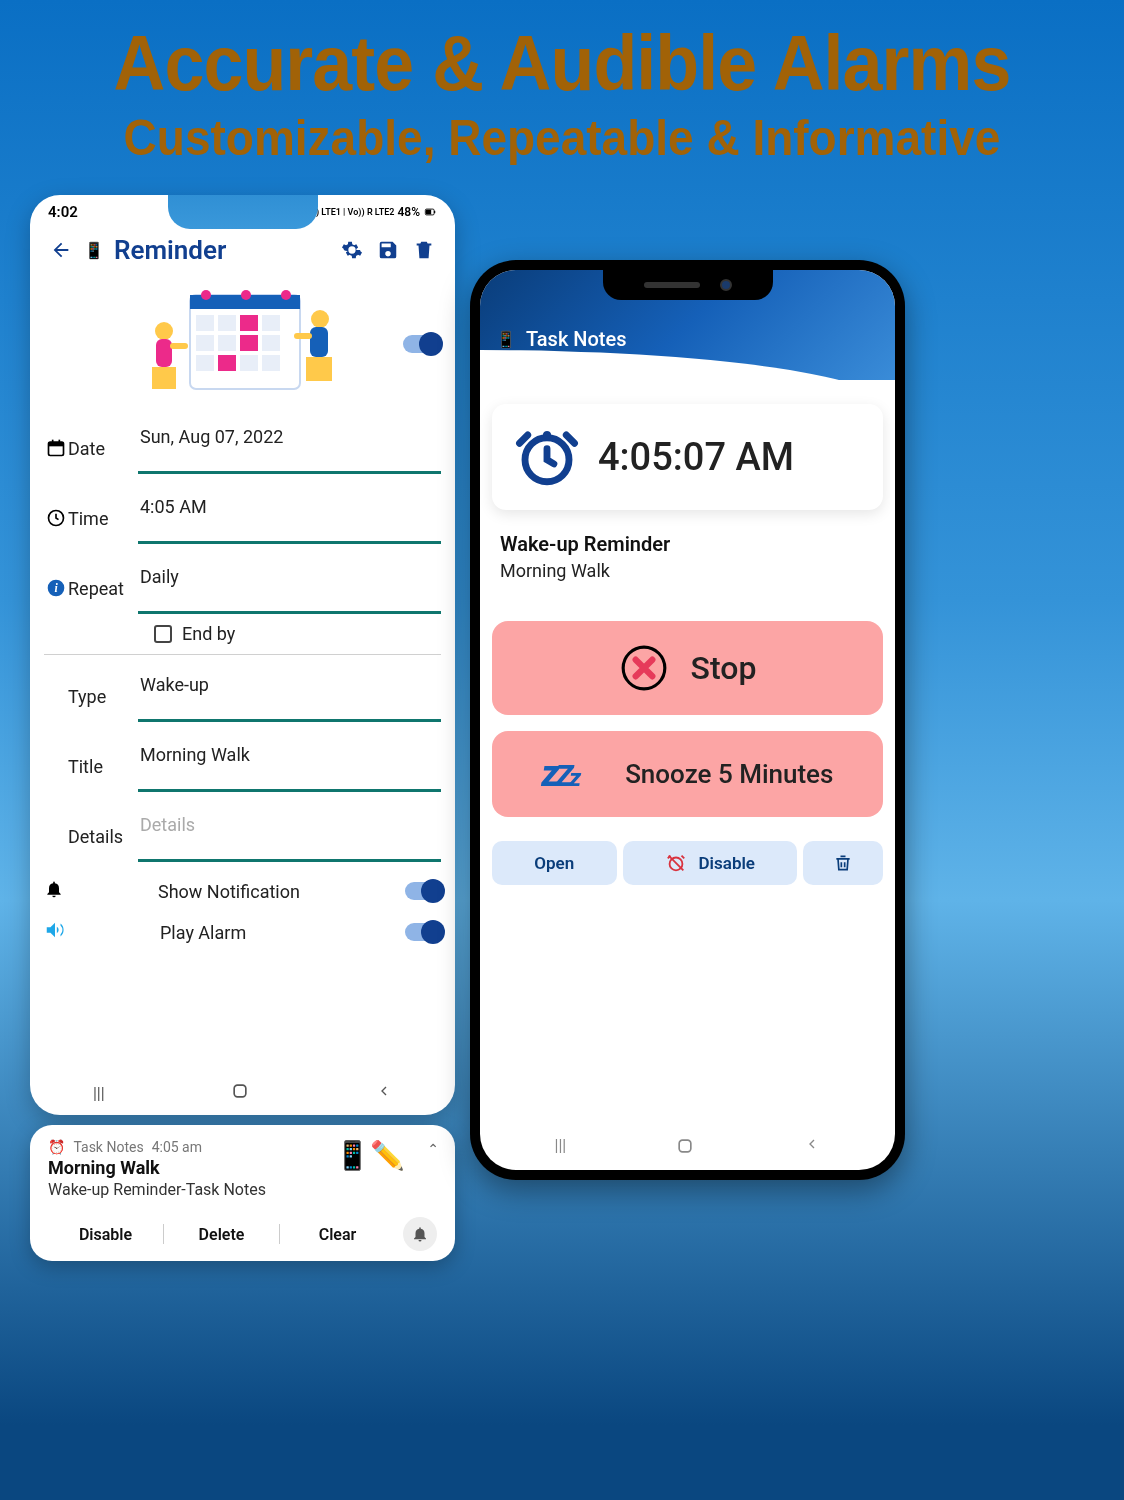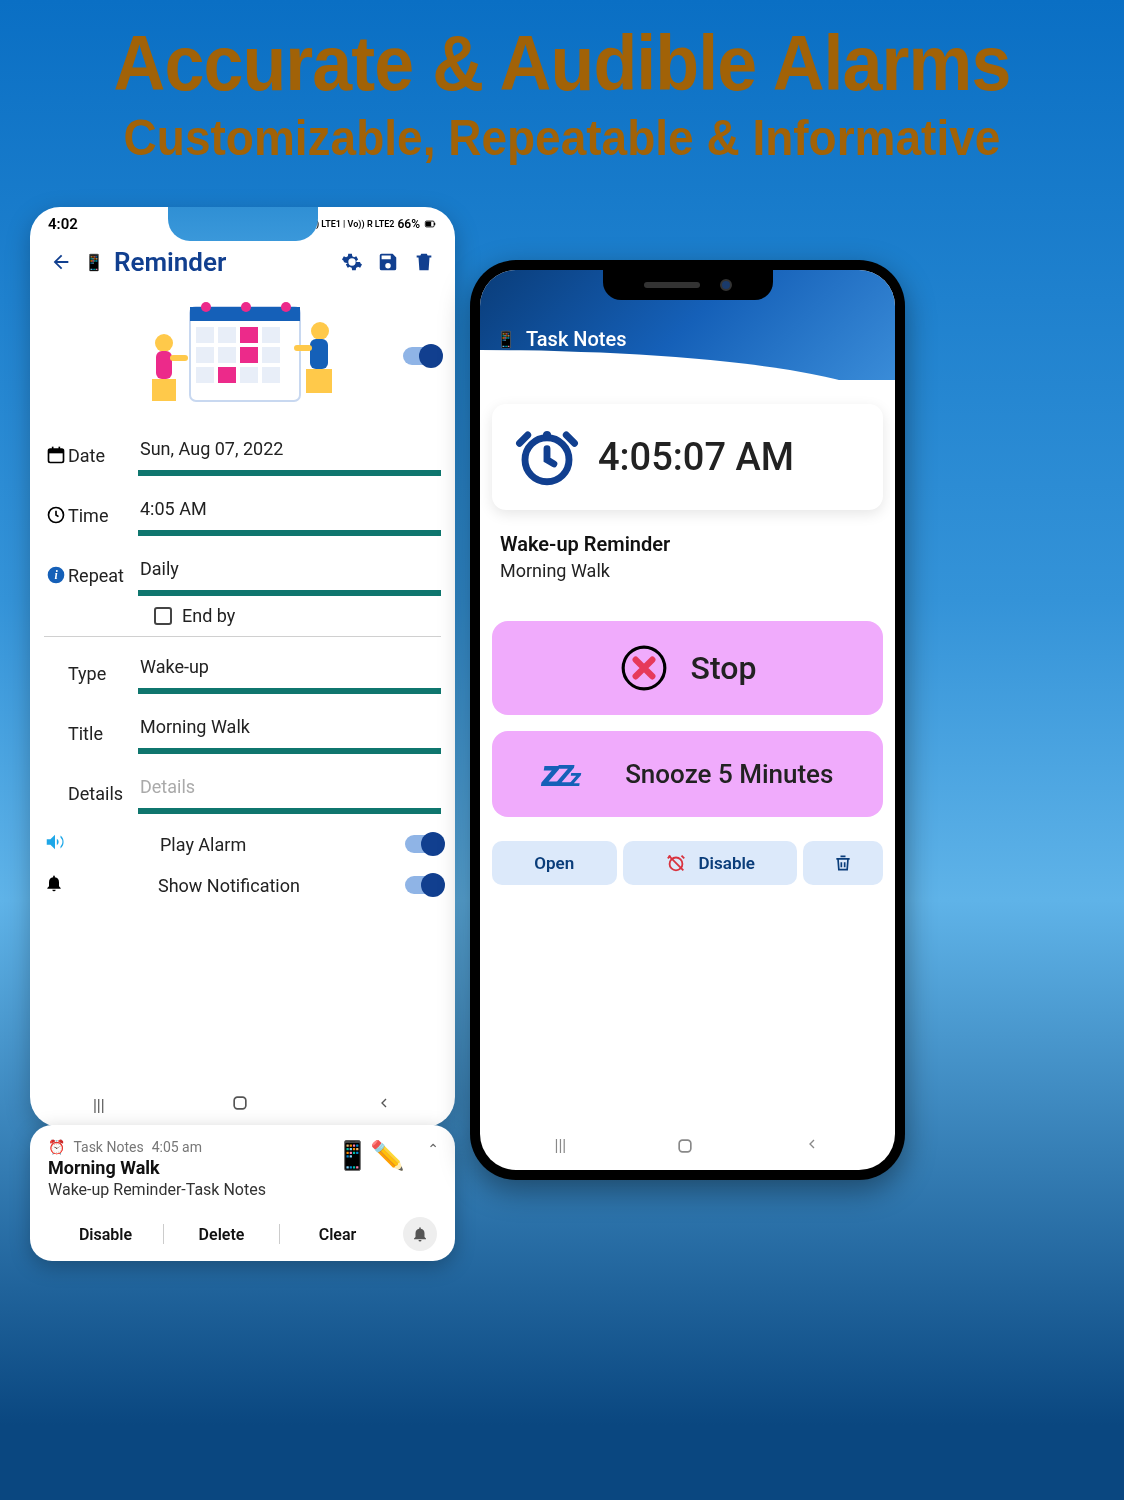--- a/index.html
+++ b/index.html
@@ -27,21 +27,21 @@
   font-size: 50px;
   font-weight: 700;
   letter-spacing: 0px;
   font-family: 'Arial Narrow', Arial, sans-serif;
   transform: scaleX(0.92);
 }
 
 
 .phone-left {
   position: absolute;
-  top: 207px;
+  top: 195px;
   left: 30px;
   width: 425px;
   height: 920px;
   background: #fff;
   border-radius: 30px;
   box-shadow: 0 8px 24px rgba(0,0,0,.25);
   overflow: hidden;
 }
 .notch {
   position: absolute;
@@ -84,21 +84,21 @@
   align-items:center;
   padding: 10px 0 4px;
   position:relative;
 }
 .illustration .toggle-illus { position:absolute; top:62px; right:16px;}
 
 .form { padding: 6px 14px 0; font-size: 18px; color:#222;}
 .row { display:flex; align-items:center; padding: 9px 0; }
 .row .icon-cell { width: 24px; display:flex; justify-content:center;}
 .row .label { width: 70px; font-size: 18px;}
-.row .value { flex:1; border-bottom: 6px solid #0f766e; padding: 4px 2px 11px; font-size: 18px;}
+.row .value { flex:1; border-bottom: 3px solid #0f766e; padding: 4px 2px 24px; font-size: 18px;}
 .row .value.placeholder { color:#aaa;}
 .checkbox-row { padding-left: 110px; display:flex; align-items:center; gap:10px; padding-bottom:10px; border-bottom:1px solid #d0d0d0; margin-bottom:6px;}
 .checkbox { width:18px; height:18px; border:2px solid #444; border-radius:3px;}
 .toggle { width:36px; height:18px; border-radius:12px; background:#8fb4e6; position:relative; cursor:pointer;}
 .toggle::after{content:'';position:absolute;right:-4px;top:-3px;width:24px;height:24px;border-radius:50%;background:#113f8f;}
 .switch-row { display:flex; align-items:center; padding:8px 0; gap:12px;}
 .switch-row .label2 { flex:1; font-size:18px; padding-left: 0;}
 .nav-bar { position:absolute; bottom:0; left:0; right:0; height:44px; display:flex; justify-content:space-around; align-items:center; color:#555;}
 
 
@@ -158,21 +158,21 @@
 .pr-body{ padding: 18px 12px 0; position:relative; z-index:2;}
 .alarm-card{
   background:#fff; border-radius:14px; box-shadow:0 4px 14px rgba(0,0,0,.1);
   display:flex; align-items:center; gap:18px; padding: 20px 22px; margin-top:6px;
 }
 .alarm-time{ font-size:38px; font-weight:500; color:#222;}
 .reminder-block{ padding: 22px 8px 10px;}
 .reminder-block .t1{ font-size:20px; font-weight:600; color:#111;}
 .reminder-block .t2{ font-size:18px; color:#222; margin-top:4px;}
 .big-btn{
-  background:#f0abfc; border-radius:16px; display:flex; align-items:center; justify-content:center;
+  background:#fca5a5; border-radius:16px; display:flex; align-items:center; justify-content:center;
   gap:22px; padding: 22px 0; margin-top:30px; cursor:pointer;
 }
 .big-btn .lbl{ font-size:32px; font-weight:500; color:#222;}
 .big-btn.snooze{ margin-top:16px;gap:48px;}
 .pill-row{ display:flex; gap:6px; margin-top:24px;}
 .pill{ background:#dce9fa; border-radius:10px; display:flex; align-items:center; justify-content:center; height:44px; font-size:17px; font-weight:600; color:#0a3d7a; cursor:pointer;}
 .pill.open{ flex:1;}
 .pill.disable{ flex:1.4; gap:12px;}
 .pill.trash{ width:80px;}
 .pr-nav{ position:absolute; bottom:10px; left:0; right:0; display:flex; justify-content:space-around; color:#888; padding:0 20px;}
@@ -187,21 +187,21 @@
 
 <div class="phone-left">
   <div class="notch"></div>
   <div class="status-bar">
     <span>4:02</span>
     <span class="status-icons">
       <svg width="14" height="14" viewBox="0 0 24 24">
           <path fill="#000" d="M12 21l3-4c-1-1-2-1.5-3-1.5s-2 .5-3 1.5l3 4zm-6-8c2-2 4-3 6-3s4 1 6 3l2-2c-2.5-2.5-5.5-4-8-4s-5.5 1.5-8 4l2 2z"></path>
         </svg>
       <span style="font-size:9px">Vo)) LTE1 | Vo)) R LTE2</span>
-      <span>66%</span>
+      <span>48%</span>
       <svg width="14" height="14" viewBox="0 0 24 24">
           <rect x="4" y="7" width="15" height="10" rx="2" fill="none" stroke="#000" stroke-width="1.5"></rect>
           <rect x="19" y="10" width="2" height="4" fill="#000"></rect>
           <rect x="5" y="8" width="9" height="8" fill="#000"></rect>
         </svg>
     </span>
   </div>
 
   <div class="app-bar">
     <div class="icon-btn">
@@ -312,33 +312,33 @@
       <span class="icon-cell"></span>
       <span class="label">Title</span>
       <span class="value">Morning Walk</span>
     </div>
     <div class="row">
       <span class="icon-cell"></span>
       <span class="label">Details</span>
       <span class="value placeholder">Details</span>
     </div>
     <div class="switch-row">
+      <span class="icon-cell"><svg width="20" height="20" viewBox="0 0 24 24">
+            <path fill="#000" d="M12 22a2 2 0 002-2h-4a2 2 0 002 2zm6-6V11a6 6 0 00-5-5.9V4a1 1 0 00-2 0v1.1A6 6 0 006 11v5l-2 2v1h16v-1l-2-2z"></path>
+          </svg></span>
+      <span style="width:70px"></span>
+      <span class="label2">Show Notification</span>
+      <span class="toggle"></span>
+    </div>
+    <div class="switch-row">
       <span class="icon-cell"><svg width="22" height="22" viewBox="0 0 24 24">
             <path fill="#1ea7e8" d="M3 9v6h4l5 5V4L7 9H3zm13 3a4 4 0 00-2-3.5v7A4 4 0 0016 12zm2-7v2a7 7 0 010 10v2a9 9 0 000-14z"></path>
           </svg></span>
       <span style="width:70px"></span>
       <span class="label2">Play Alarm</span>
-      <span class="toggle"></span>
-    </div>
-    <div class="switch-row">
-      <span class="icon-cell"><svg width="20" height="20" viewBox="0 0 24 24">
-            <path fill="#000" d="M12 22a2 2 0 002-2h-4a2 2 0 002 2zm6-6V11a6 6 0 00-5-5.9V4a1 1 0 00-2 0v1.1A6 6 0 006 11v5l-2 2v1h16v-1l-2-2z"></path>
-          </svg></span>
-      <span style="width:70px"></span>
-      <span class="label2">Show Notification</span>
       <span class="toggle"></span>
     </div>
   </div>
 
   <div class="nav-bar">
     <span>|||</span>
     <span><svg width="20" height="20" viewBox="0 0 24 24">
           <rect x="5" y="5" width="14" height="14" rx="4" fill="none" stroke="#555" stroke-width="2"></rect>
         </svg></span>
     <span><svg width="16" height="16" viewBox="0 0 24 24">

